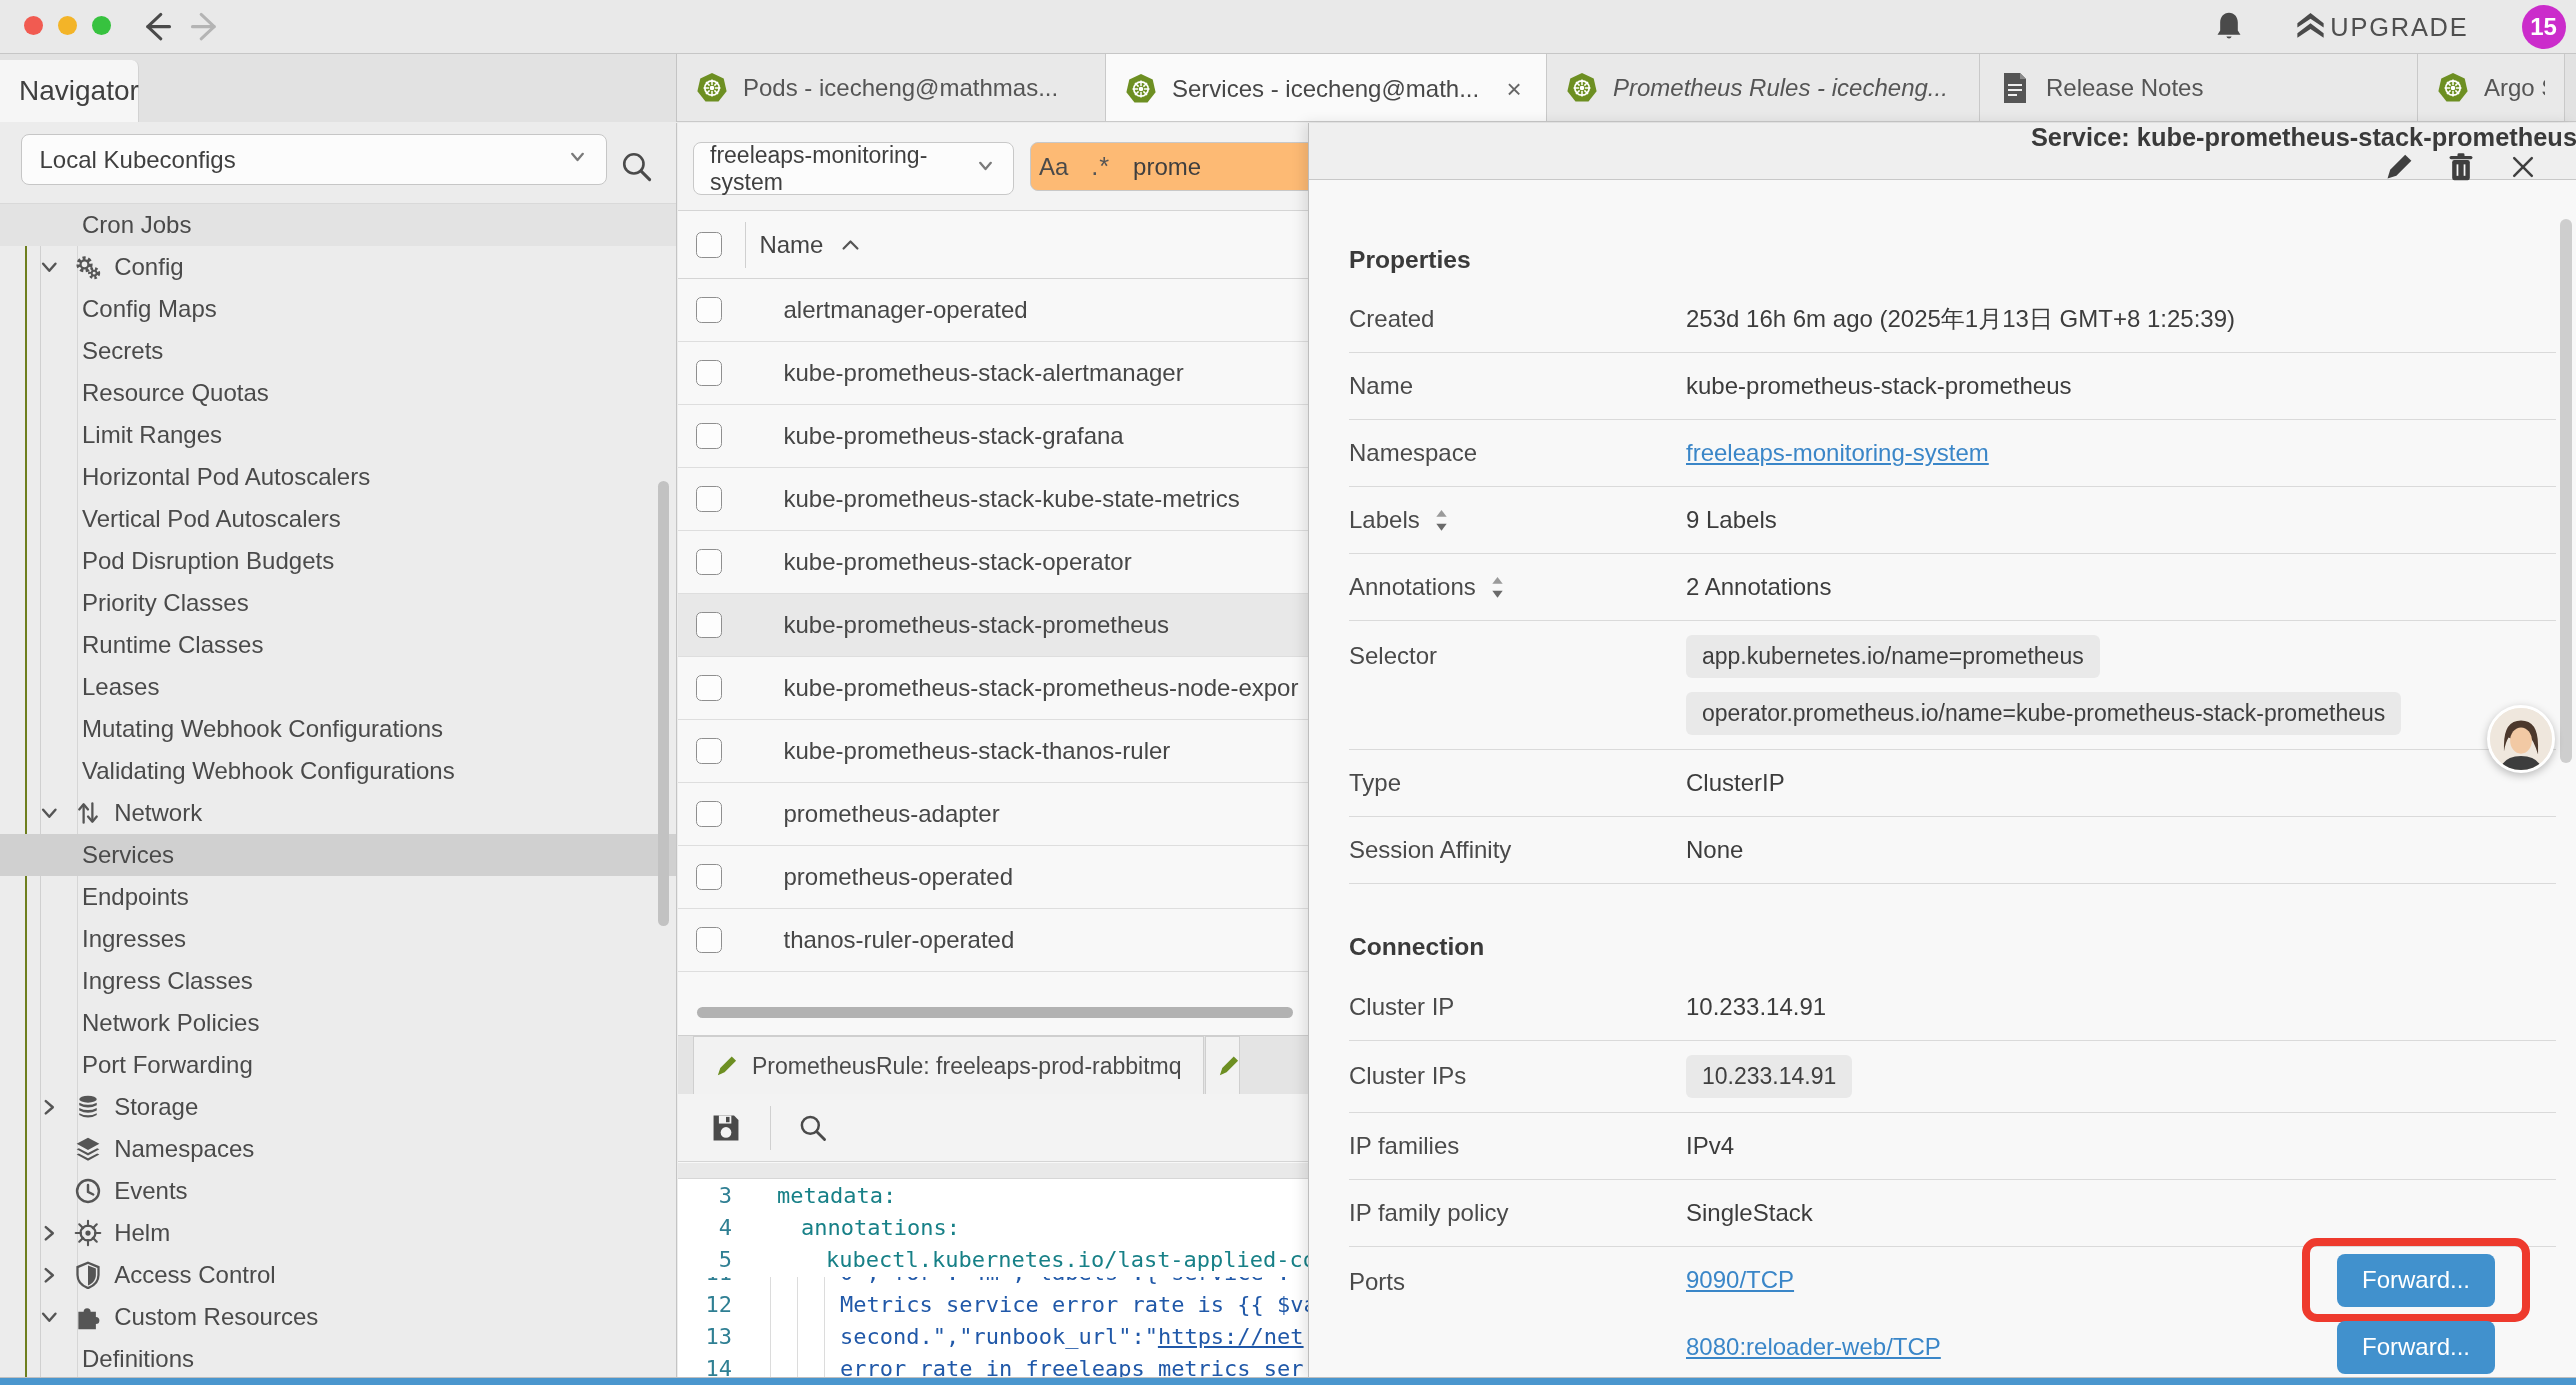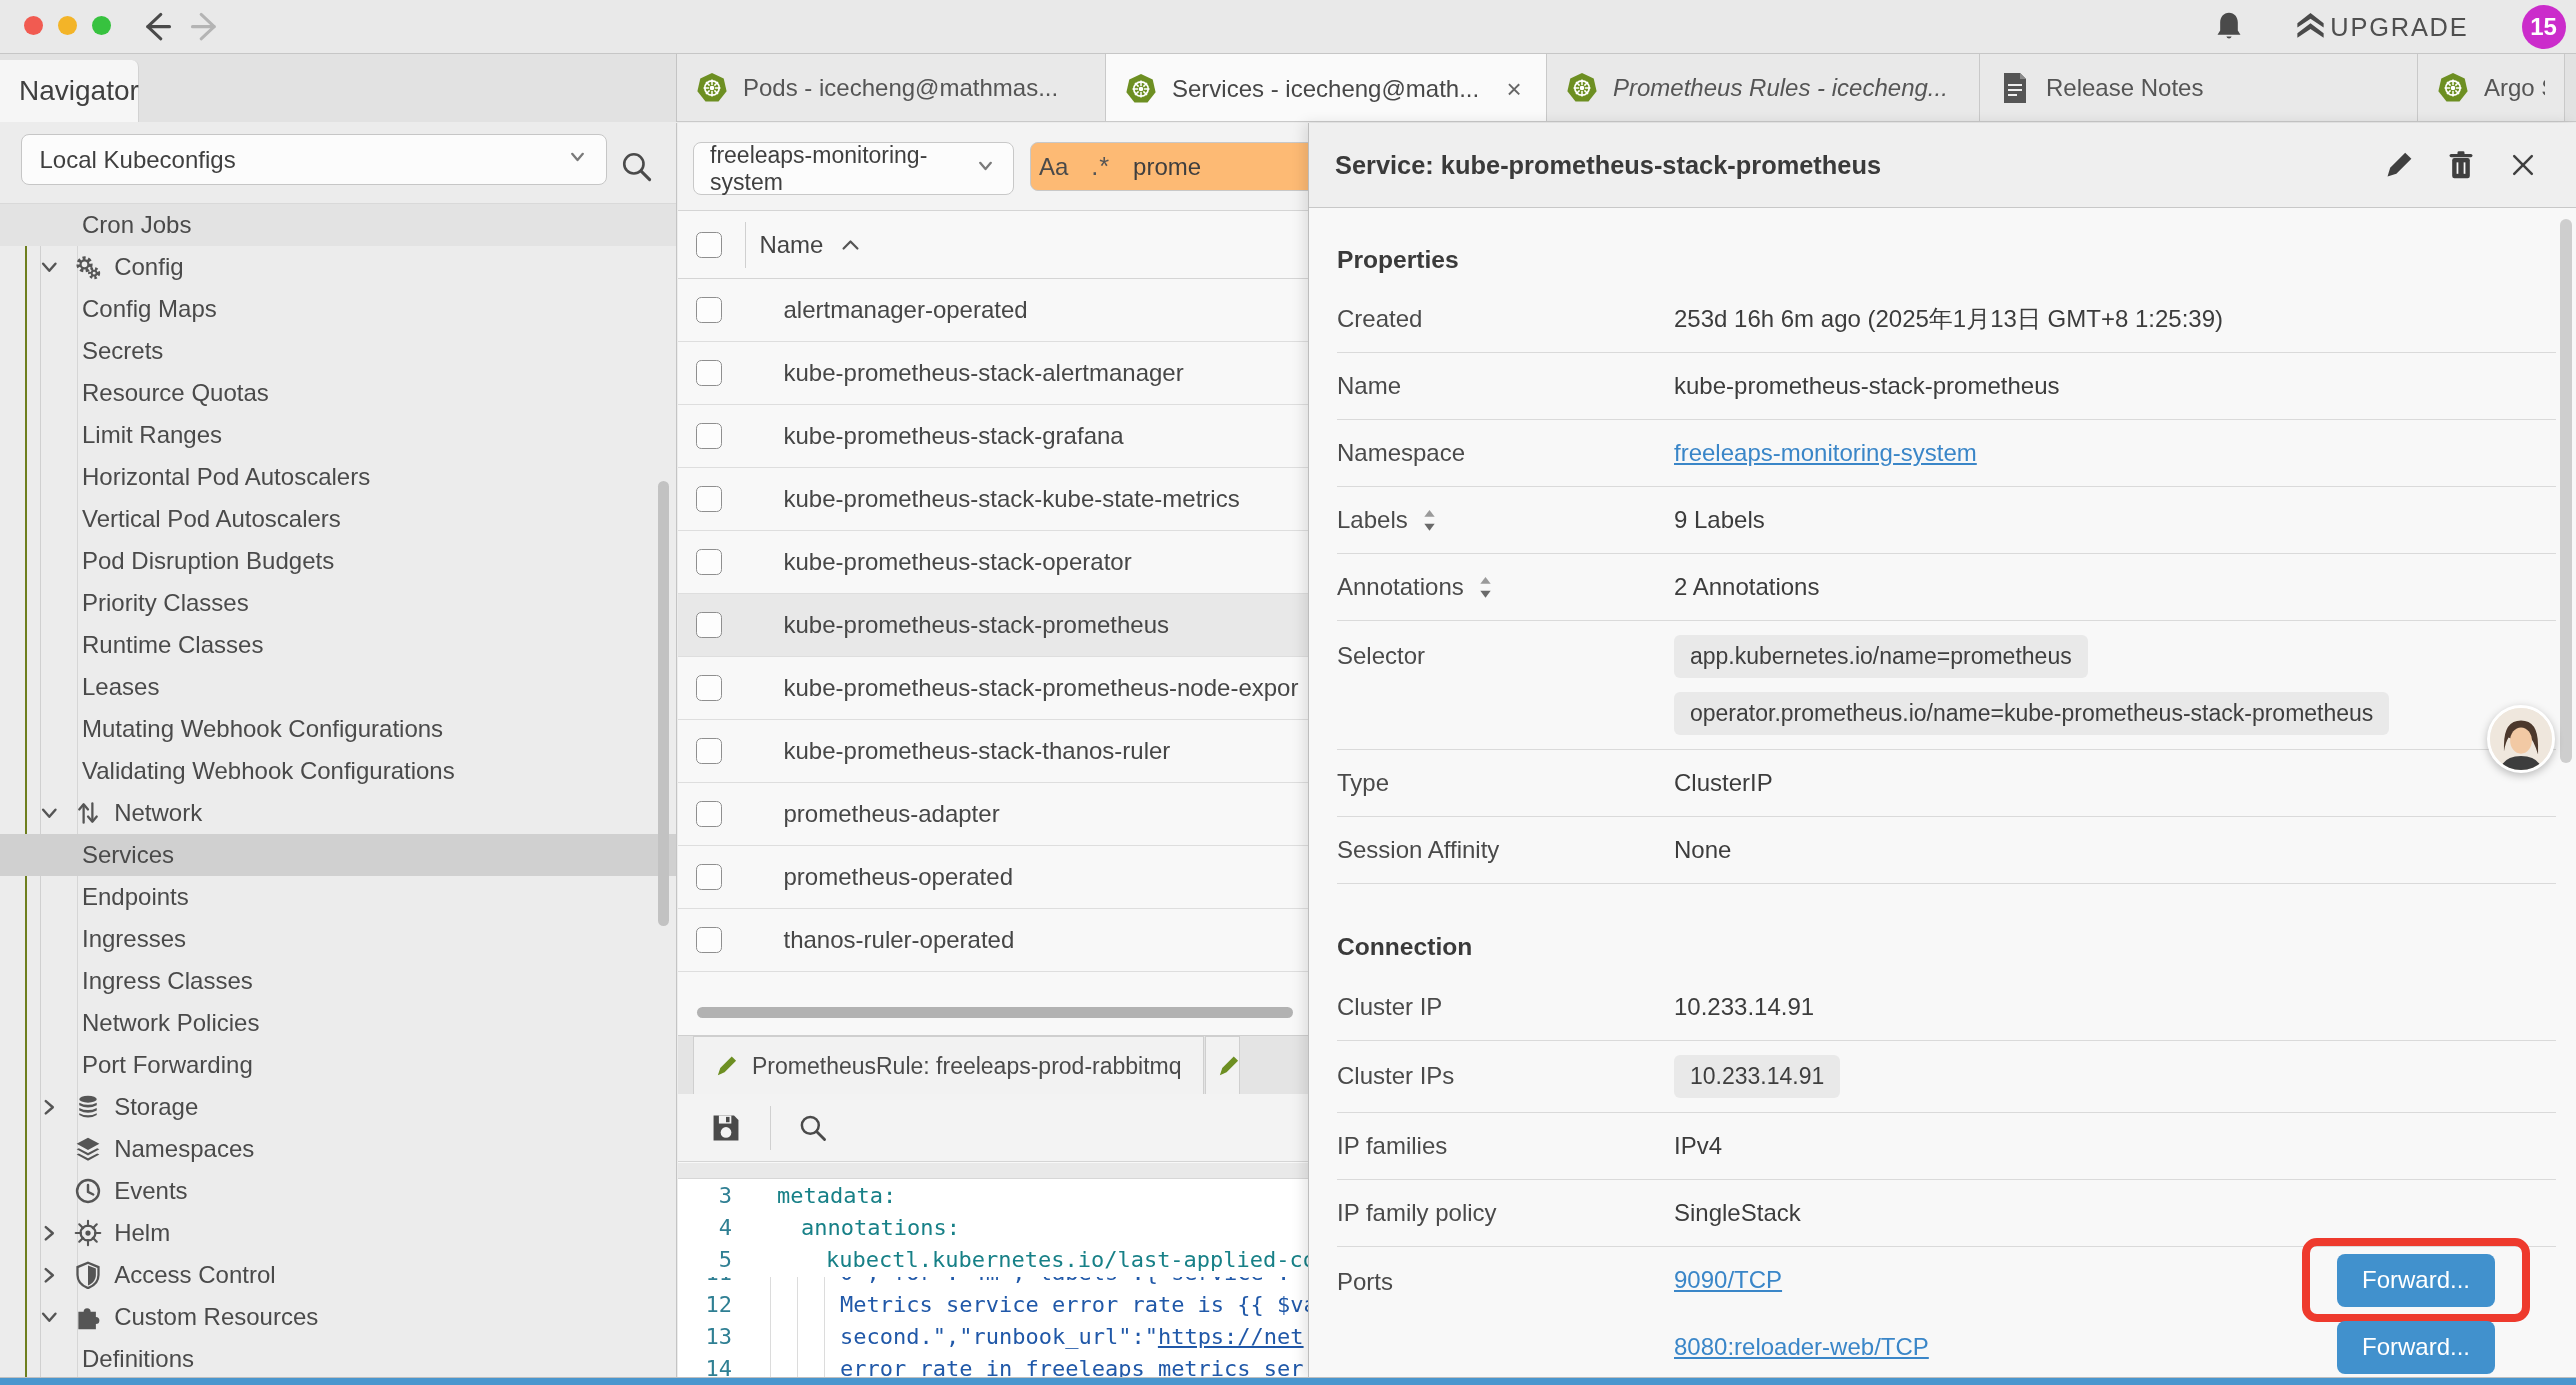--- a/index.html
+++ b/index.html
@@ -102,27 +102,27 @@
   .code-line{display:flex;height:32px;align-items:center;white-space:nowrap;}
   .ln{width:54px;flex:none;text-align:right;color:#2f7f93;}
   .lt{overflow:hidden;white-space:pre;}
   .s-key{color:#178087;}
   .s-str{color:#2058a8;}
   .s-link{color:#2058a8;text-decoration:underline;}
 
   
   .drawer{position:absolute;left:1308px;top:123px;width:1268px;height:1256px;background:#f8f8f8;border-left:0.9px solid #bdbdbd;
           box-shadow:-5.3px 0 12.3px rgba(0,0,0,0.10);}
-  .drawer-head{position:absolute;left:0;top:0;width:1268px;height:85px;background:#efefef;border-bottom:0.9px solid #c8c8c8;
-               display:flex;align-items:center;}
+  .drawer-head{position:absolute;left:0;top:0;width:1268px;height:57px;background:#efefef;border-bottom:0.9px solid #c8c8c8;
+               display:flex;align-items:flex-end;flex-direction:column;}
   .drawer-title{margin-left:26px;font-size:25.4px;font-weight:bold;color:#3a3a3a;}
   .dh-icons{margin-left:auto;display:flex;align-items:center;gap:32px;margin-right:39px;}
   .dh-ic{width:30px;height:30px;}
   .dh-ic svg{width:100%;height:100%;}
-  .drawer-body{position:absolute;left:0;top:79px;width:1268px;height:1177px;overflow:hidden;padding:0 0 0 28px;}
+  .drawer-body{position:absolute;left:0;top:79px;width:1268px;height:1177px;overflow:hidden;padding:0 0 0 40px;}
   .d-heading{font-size:24.6px;font-weight:bold;color:#3a3a3a;margin:44px 0 12.3px;}
   .d-heading.second{margin-top:49px;}
   .d-row{display:grid;grid-template-columns:337px 1fr;align-items:center;min-height:67px;border-bottom:0.9px solid #dadada;margin-right:21px;}
   .d-row:last-child{border-bottom:none;}
   .d-label{font-size:24px;color:#4a4a4a;display:flex;align-items:center;gap:12.3px;}
   .d-sort{width:19px;height:24.6px;}
   .d-sort svg{width:100%;height:100%;}
   .d-value{font-size:24px;color:#3c3c3c;}
   .link{color:#3a86c8;text-decoration:underline;cursor:pointer;font-size:24px;}
   .chip{display:inline-block;background:#e9e9e9;border-radius:6.1px;padding:8px 16px;font-size:23px;color:#3e3e3e;}

